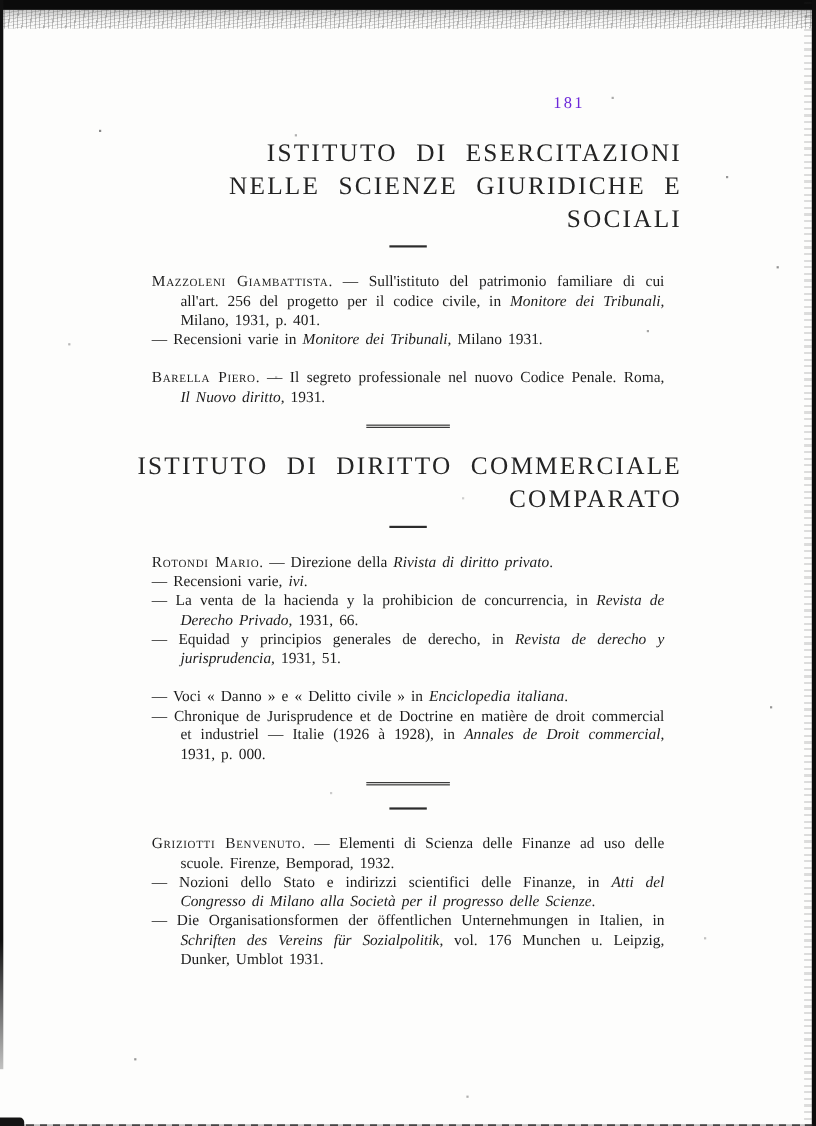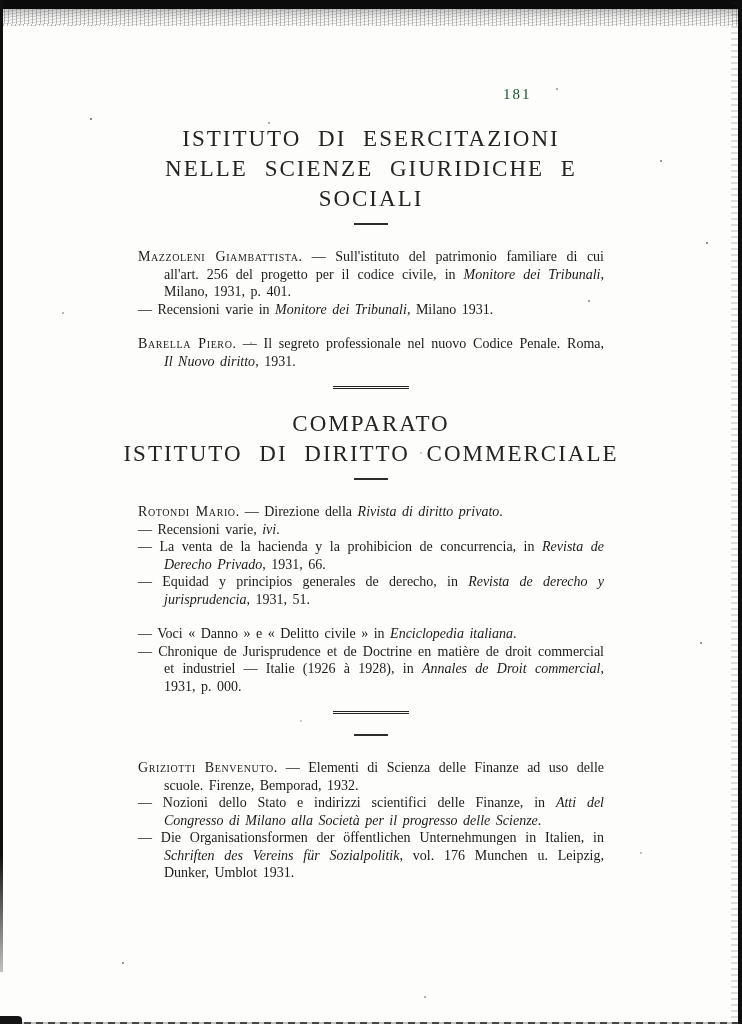--- a/index.html
+++ b/index.html
@@ -57,27 +57,27 @@
       706px 242px 0 rgba(40,40,40,.5), 62px 312px 0 rgba(80,80,80,.4),
       588px 300px 0 rgba(60,60,60,.45), 250px 342px 0 rgba(90,90,90,.35),
       700px 642px 0 rgba(50,50,50,.5), 420px 452px 0 rgba(100,100,100,.3),
       122px 962px 0 rgba(50,50,50,.5), 424px 996px 0 rgba(60,60,60,.4),
       640px 852px 0 rgba(80,80,80,.35), 300px 720px 0 rgba(90,90,90,.3);
   }
 
   
   .page-number {
     position: absolute; top: 86px; left: 503px;
-    font-size: 15px; letter-spacing: 2px; color: #14532d;
+    font-size: 15px; letter-spacing: 2px; color: #6d28d9;
   }
   .content {
     position: absolute; left: 122px; top: 124px; width: 498px;
   }
   .section-title {
-    margin: 0; font-weight: normal; text-align: center;
+    margin: 0; font-weight: normal; text-align: right;
     font-size: 23px; line-height: 30px;
     letter-spacing: 2px; word-spacing: 9px; color: #242424;
   }
   .title-line { display: block; }
   .title-rule {
     width: 34px; height: 0; border-top: 2px solid #2c2c2c;
     margin: 9px auto 23px;
   }
   .section-divider {
     width: 76px; height: 3px;
@@ -122,22 +122,22 @@
           <p class="para"><span class="seg-smallcaps">Mazzoleni Giambattista</span><span class="seg-normal">. — Sull'istituto del patrimonio familiare di cui all'art. 256 del progetto per il codice civile, in </span><span class="seg-italic">Monitore dei Tribunali</span><span class="seg-normal">, Milano, 1931, p. 401.</span></p>
           <p class="para"><span class="seg-normal">— Recensioni varie in </span><span class="seg-italic">Monitore dei Tribunali</span><span class="seg-normal">, Milano 1931.</span></p>
         </div>
         <div class="entry">
           <p class="para"><span class="seg-smallcaps">Barella Piero</span><span class="seg-normal">. — Il segreto professionale nel nuovo Codice Penale. Roma, </span><span class="seg-italic">Il Nuovo diritto</span><span class="seg-normal">, 1931.</span></p>
         </div>
       </section>
       <div class="section-divider"></div>
       <section class="section">
         <h2 class="section-title">
+          <span class="title-line">ISTITUTO DI DIRITTO COMMERCIALE</span>
           <span class="title-line">COMPARATO</span>
-          <span class="title-line">ISTITUTO DI DIRITTO COMMERCIALE</span>
         </h2>
         <div class="title-rule"></div>
         <div class="entry">
           <p class="para"><span class="seg-smallcaps">Rotondi Mario</span><span class="seg-normal">. — Direzione della </span><span class="seg-italic">Rivista di diritto privato</span><span class="seg-normal">.</span></p>
           <p class="para"><span class="seg-normal">— Recensioni varie, </span><span class="seg-italic">ivi</span><span class="seg-normal">.</span></p>
           <p class="para"><span class="seg-normal">— La venta de la hacienda y la prohibicion de concurrencia, in </span><span class="seg-italic">Revista de Derecho Privado</span><span class="seg-normal">, 1931, 66.</span></p>
           <p class="para"><span class="seg-normal">— Equidad y principios generales de derecho, in </span><span class="seg-italic">Revista de derecho y jurisprudencia</span><span class="seg-normal">, 1931, 51.</span></p>
         </div>
         <div class="entry">
           <p class="para"><span class="seg-normal">— Voci « Danno » e « Delitto civile » in </span><span class="seg-italic">Enciclopedia italiana</span><span class="seg-normal">.</span></p>

